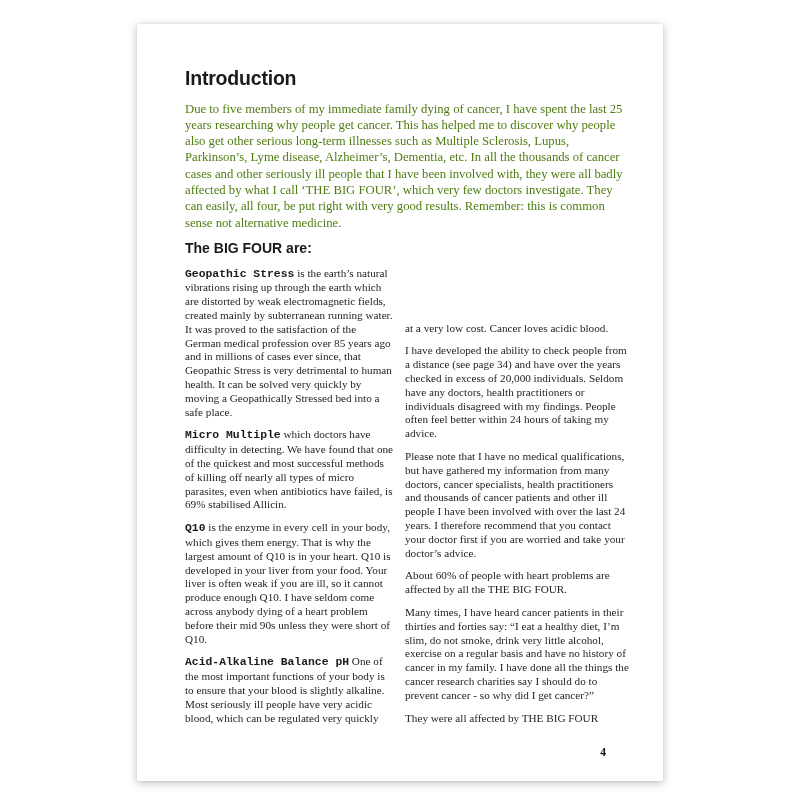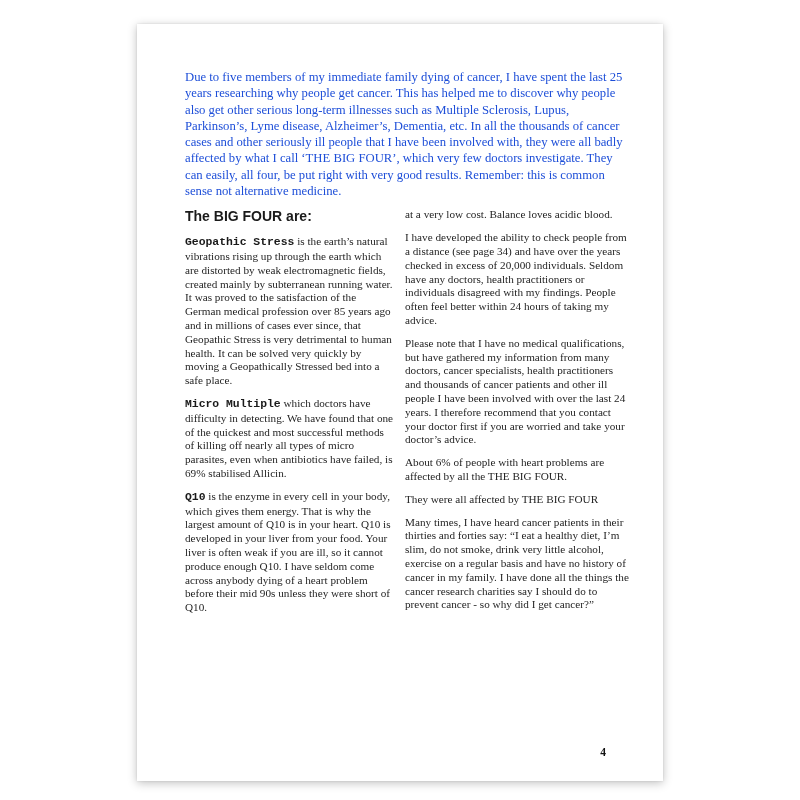--- a/index.html
+++ b/index.html
@@ -36,32 +36,33 @@
     font-weight: bold;
     color: #1a1a1a;
     letter-spacing: -0.2px;
     line-height: 1;
     margin: 0 0 12px 0;
   }
   .intro {
     font-size: 12.7px;
     line-height: 16.3px;
     margin: 0 0 9px 0;
-    color: #1d4ed8;
+    color: #4d7c0f;
   }
   .big-four-heading {
     font-family: "Liberation Sans", sans-serif;
     font-size: 14px;
     font-weight: bold;
     color: #1a1a1a;
     margin: 0 0 10px 0;
     line-height: 1.2;
   }
   .cols {
     display: flex;
+    align-items: flex-end;
   }
   .col {
     box-sizing: border-box;
   }
   .col-left  { width: 209px; margin-right: 11px; }
   .col-right { width: 227px; }
   .col p {
     font-size: 11.2px;
     line-height: 13.8px;
     margin: 0 0 9px 0;
@@ -83,39 +84,41 @@
     color: #111111;
   }
 </style>
 </head>
 <body>
 
 <div class="canvas">
   <div class="page">
     <div class="content">
 
+      <h1 class="doc-title">Introduction</h1>
 
       <p class="intro">Due to five members of my immediate family dying of cancer, I have spent the last 25 years researching why people get cancer. This has helped me to discover why people also get other serious long-term illnesses such as Multiple Sclerosis, Lupus, Parkinson’s, Lyme disease, Alzheimer’s, Dementia, etc. In all the thousands of cancer cases and other seriously ill people that I have been involved with, they were all badly affected by what I call ‘THE BIG FOUR’, which very few doctors investigate. They can easily, all four, be put right with very good results. Remember: this is common sense not alternative medicine.</p>
 
       <div class="cols">
         <div class="col col-left">
           <div class="big-four-heading">The BIG FOUR are:</div>
           <div id="left-col">
               <p><span class="runin">Geopathic Stress</span><span> is the earth’s natural vibrations rising up through the earth which are distorted by weak electromagnetic fields, created mainly by subterranean running water. It was proved to the satisfaction of the German medical profession over 85 years ago and in millions of cases ever since, that Geopathic Stress is very detrimental to human health. It can be solved very quickly by moving a Geopathically Stressed bed into a safe place.</span></p>
               <p><span class="runin">Micro Multiple</span><span> which doctors have difficulty in detecting. We have found that one of the quickest and most successful methods of killing off nearly all types of micro parasites, even when antibiotics have failed, is 69% stabilised Allicin.</span></p>
               <p><span class="runin">Q10</span><span> is the enzyme in every cell in your body, which gives them energy. That is why the largest amount of Q10 is in your heart. Q10 is developed in your liver from your food. Your liver is often weak if you are ill, so it cannot produce enough Q10. I have seldom come across anybody dying of a heart problem before their mid 90s unless they were short of Q10.</span></p>
+              <p><span class="runin">Acid-Alkaline Balance pH</span><span> One of the most important functions of your body is to ensure that your blood is slightly alkaline. Most seriously ill people have very acidic blood, which can be regulated very quickly</span></p>
             </div>
         </div>
         <div class="col col-right" id="right-col">
-            <p>at a very low cost. Balance loves acidic blood.</p>
+            <p>at a very low cost. Cancer loves acidic blood.</p>
             <p>I have developed the ability to check people from a distance (see page 34) and have over the years checked in excess of 20,000 individuals. Seldom have any doctors, health practitioners or individuals disagreed with my findings. People often feel better within 24 hours of taking my advice.</p>
             <p>Please note that I have no medical qualifications, but have gathered my information from many doctors, cancer specialists, health practitioners and thousands of cancer patients and other ill people I have been involved with over the last 24 years. I therefore recommend that you contact your doctor first if you are worried and take your doctor’s advice.</p>
-            <p>About 6% of people with heart problems are affected by all the THE BIG FOUR.</p>
+            <p>About 60% of people with heart problems are affected by all the THE BIG FOUR.</p>
+            <p>Many times, I have heard cancer patients in their thirties and forties say: “I eat a healthy diet, I’m slim, do not smoke, drink very little alcohol, exercise on a regular basis and have no history of cancer in my family. I have done all the things the cancer research charities say I should do to prevent cancer - so why did I get cancer?”</p>
             <p>They were all affected by THE BIG FOUR</p>
-            <p>Many times, I have heard cancer patients in their thirties and forties say: “I eat a healthy diet, I’m slim, do not smoke, drink very little alcohol, exercise on a regular basis and have no history of cancer in my family. I have done all the things the cancer research charities say I should do to prevent cancer - so why did I get cancer?”</p>
           </div>
       </div>
 
     </div>
 
     <div class="page-number">4</div>
   </div>
 </div>
 
 </body></html>

